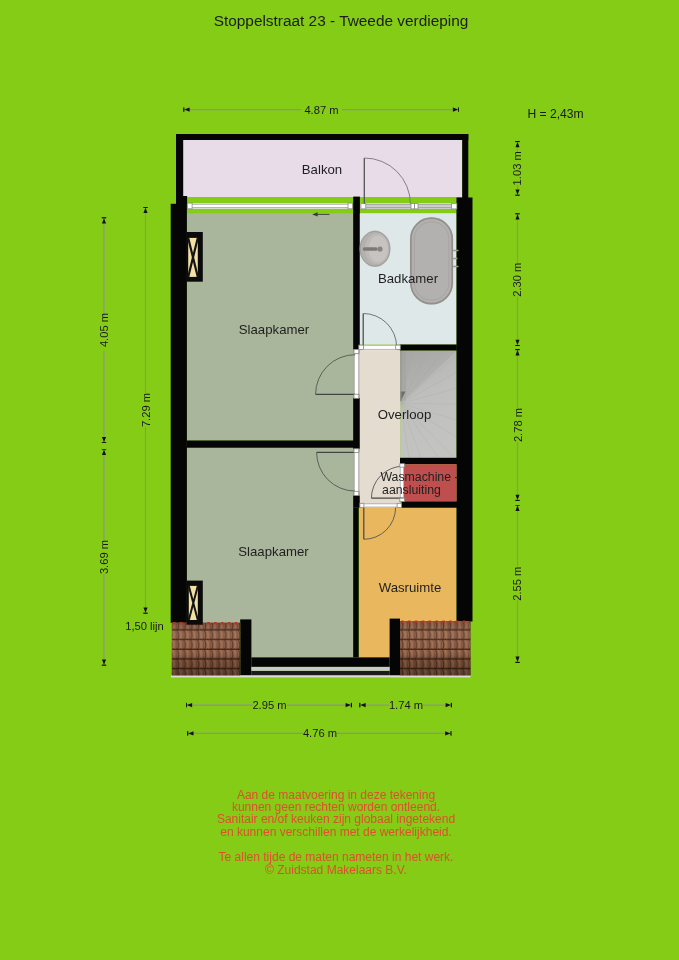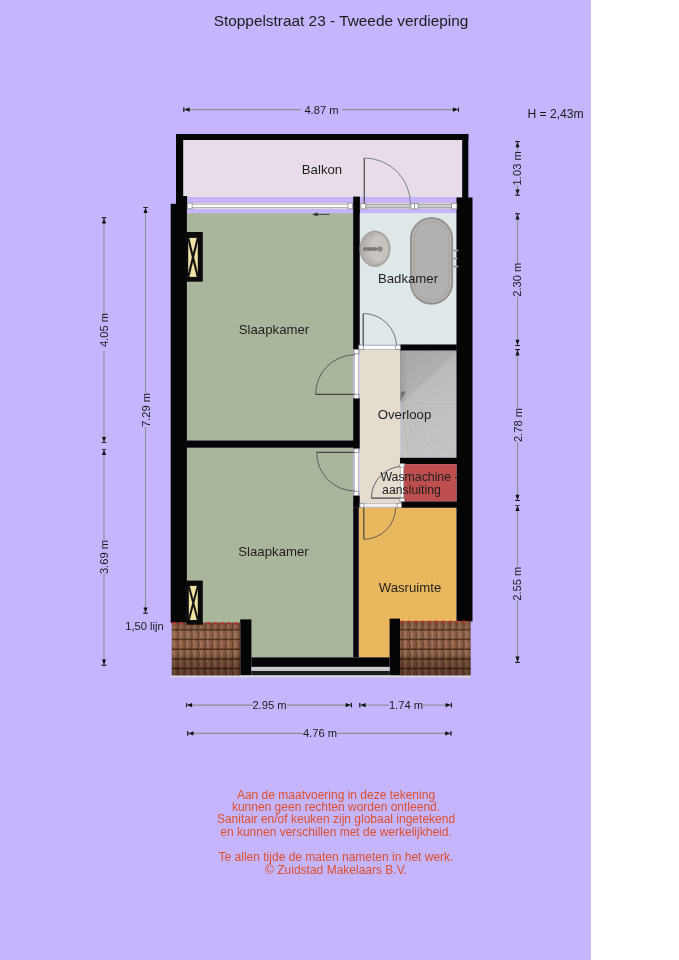--- a/index.html
+++ b/index.html
@@ -1,16 +1,16 @@
 <!DOCTYPE html>
 <html><head>
 <meta charset="utf-8">
 <style>
   html,body{margin:0;padding:0;background:#fff;}
-  .page{position:relative;width:591px;height:960px;background:#c4b5fd;overflow:hidden;
+  .page{position:relative;width:679px;height:960px;background:#84cc16;overflow:hidden;
         font-family:"Liberation Sans", sans-serif;}
   svg text{font-family:"Liberation Sans", sans-serif;}
 </style>
 </head>
 <body>
 <div class="page">
 <svg width="679" height="960" viewBox="0 0 679 960">
 <defs>
   <pattern id="tiles" width="6.8" height="9.7" patternUnits="userSpaceOnUse">
     <rect width="6.8" height="9.7" fill="#8a5a42"></rect>

